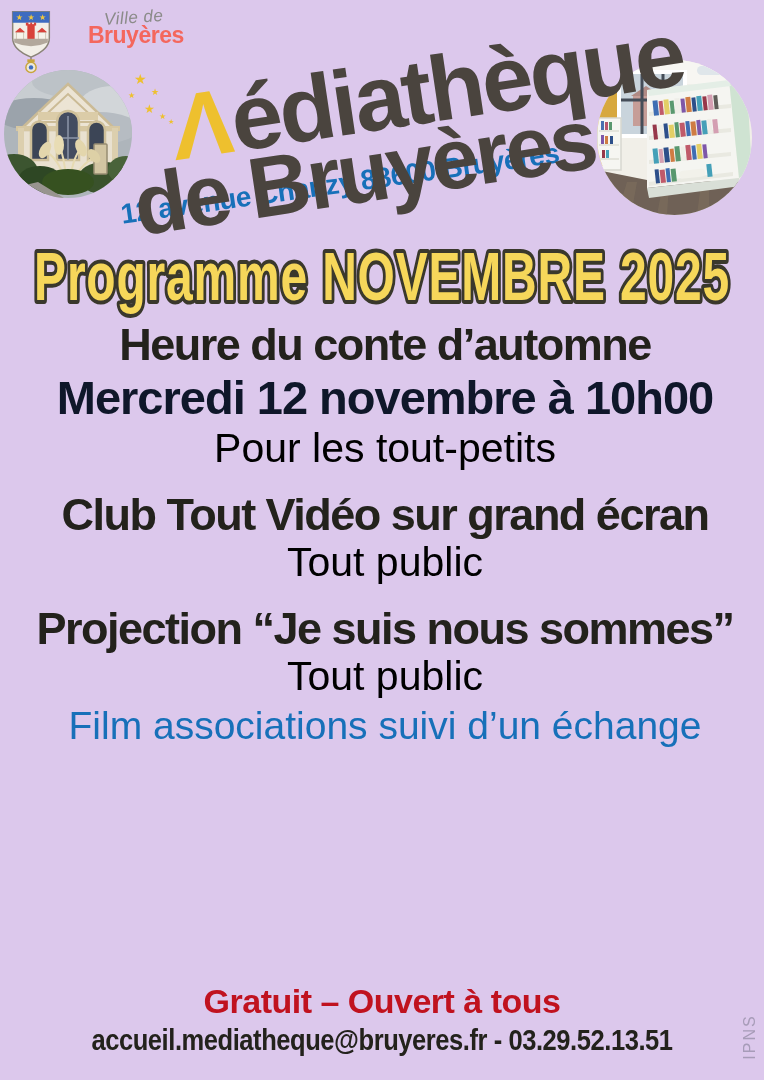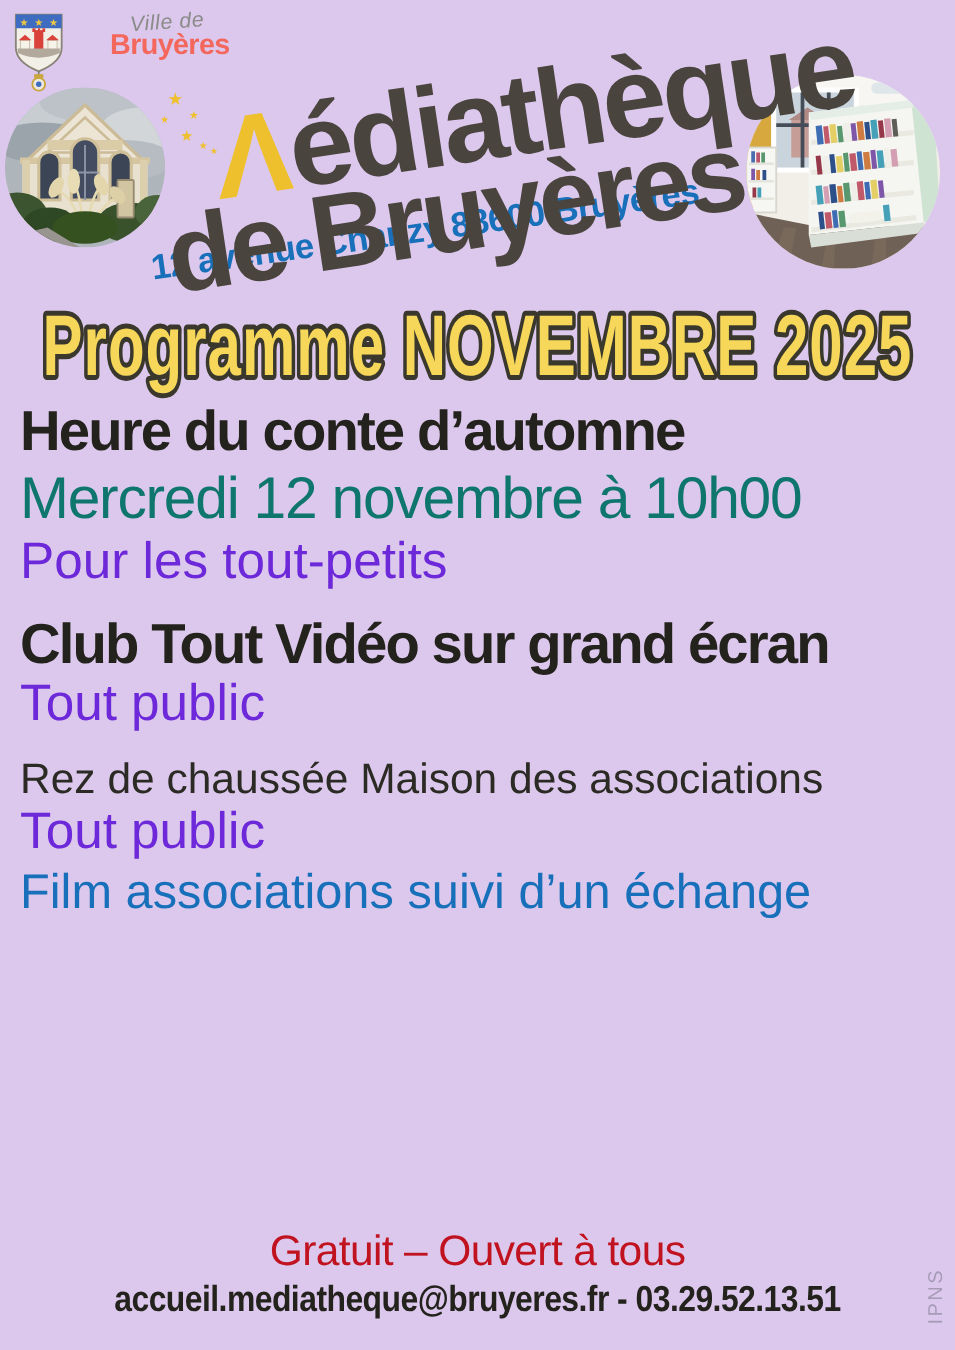--- a/index.html
+++ b/index.html
@@ -35,30 +35,30 @@
   
   .address{position:absolute;left:100px;top:168px;width:480px;text-align:center;
            transform:rotate(-8deg);color:#1770b9;font-weight:700;font-size:28px;
            letter-spacing:-.5px;white-space:nowrap;z-index:2;}
   
   .programme{position:absolute;left:0;top:236px;width:764px;height:86px;}
   .prog-text{font-family:"Liberation Sans",sans-serif;font-weight:700;font-size:60px;
              fill:#f6d75a;stroke:#3a382c;stroke-width:7px;paint-order:stroke;
              stroke-linejoin:round;letter-spacing:1px;}
   
-  .events{position:absolute;left:16px;right:0;top:320px;text-align:left;color:#23221c;}
+  .events{position:absolute;left:6px;right:0;top:320px;text-align:center;color:#23221c;}
   .event + .event{margin-top:18px;}
   .ev-title{font-size:45px;font-weight:700;line-height:1.12;letter-spacing:-1.5px;}
-  .ev-date{font-size:47px;font-weight:400;line-height:1.18;letter-spacing:-1px;color:#0f766e;}
-  .ev-audience{font-size:41px;font-weight:400;line-height:1.12;color:#6d28d9;}
+  .ev-date{font-size:47px;font-weight:700;line-height:1.18;letter-spacing:-1px;color:#0f172a;}
+  .ev-audience{font-size:41px;font-weight:400;line-height:1.12;color:#000000;}
   .ev-location{font-size:34px;font-weight:400;line-height:1.12;margin-top:2px;color:#2b2a24;}
   .ev-detail{font-size:39px;font-weight:400;line-height:1.16;margin-top:3px;color:#1770b9;}
   
   .free{position:absolute;left:0;right:0;top:982px;text-align:center;
-        font-size:34px;font-weight:400;color:#c0121f;letter-spacing:-.5px;}
+        font-size:34px;font-weight:700;color:#c0121f;letter-spacing:-.5px;}
   .contact{position:absolute;left:0;right:0;top:1024px;text-align:center;
            font-size:29px;font-weight:700;color:#23221c;transform:scaleX(.88);
            transform-origin:center;letter-spacing:-.5px;}
   .ipns{position:absolute;right:-8px;bottom:34px;transform:rotate(-90deg);
         color:#a79cb8;font-size:16px;letter-spacing:2px;}
 </style>
 </head>
 <body>
 
 <div class="poster">
@@ -248,21 +248,21 @@
     <section class="event">
       <div class="ev-title">Heure du conte d’automne</div>
       <div class="ev-date">Mercredi 12 novembre à 10h00</div>
       <div class="ev-audience">Pour les tout-petits</div>
     </section>
     <section class="event">
       <div class="ev-title">Club Tout Vidéo sur grand écran</div>
       <div class="ev-audience">Tout public</div>
     </section>
     <section class="event">
-      <div class="ev-location">Rez de chaussée Maison des associations</div>
+      <div class="ev-title">Projection “Je suis nous sommes”</div>
       <div class="ev-audience">Tout public</div>
       <div class="ev-detail">Film associations suivi d’un échange</div>
     </section>
   </div>
 
   <div class="free">Gratuit – Ouvert à tous</div>
   <div class="contact">accueil.mediatheque@bruyeres.fr - 03.29.52.13.51</div>
   <div class="ipns">IPNS</div>
 
 </div>

